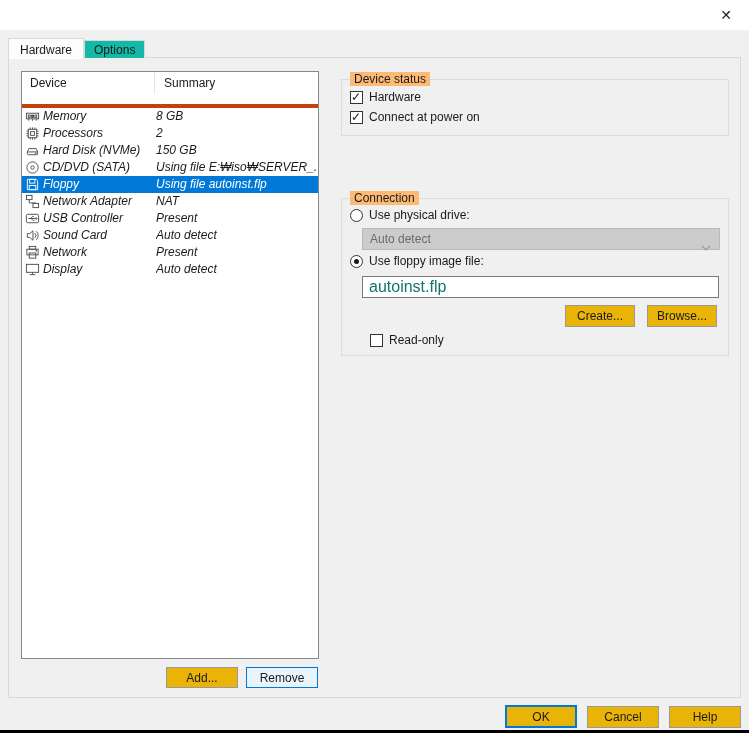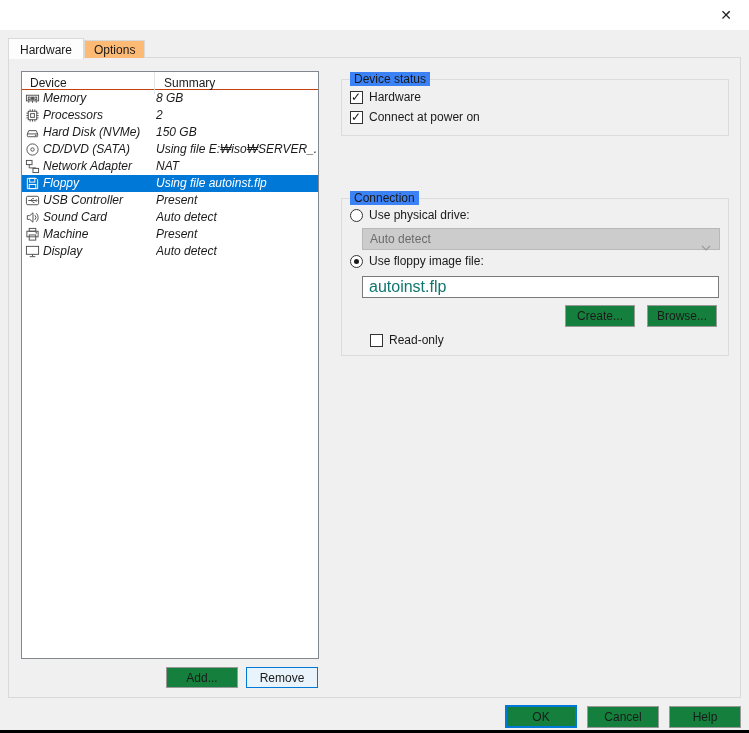--- a/index.html
+++ b/index.html
@@ -8,45 +8,45 @@
     position:relative; width:749px; height:733px; overflow:hidden;
     background:#f0f0f0; color:#1a1a1a;
     font-family:"Liberation Sans", sans-serif; font-size:12px;
   }
   
   .titlebar { position:absolute; left:0; top:0; width:100%; height:30px; background:#ffffff; }
   .titlebar .title { position:absolute; left:14px; top:0; line-height:30px; font-size:13px; }
   .close-btn { position:absolute; right:0; top:0; width:46px; height:30px; text-align:center; line-height:30px; font-size:14px; color:#222; cursor:default; }
   
   .tabstrip { position:absolute; left:8px; top:37px; height:21px; display:flex; align-items:flex-end; z-index:2; }
-  .tab { border:1px solid #d9d9d9; border-bottom:none; background:#fdba74; padding:2px 9px 3px; height:18px; }
+  .tab { border:1px solid #d9d9d9; border-bottom:none; background:#14b8a6; padding:2px 9px 3px; height:18px; }
   .tab.active { background:#fdfdfd; height:21px; padding:4px 11px 3px; margin-bottom:-1px; }
   
   .tabpage { position:absolute; left:8px; top:57px; width:733px; height:641px; border:1px solid #d9d9d9; background:#f0f0f0; }
   
   .device-list { position:absolute; left:12px; top:13px; width:298px; height:588px; background:#fff; border:1px solid #828790; }
-  .list-header { position:relative; height:18px; border-bottom:1px solid #c2410c; }
+  .list-header { position:relative; height:36px; border-bottom:4px solid #c2410c; }
   .list-header .h-device { position:absolute; left:8px; top:0; line-height:22px; }
   .list-header .h-summary { position:absolute; left:142px; top:0; line-height:22px; }
   .col-divider { position:absolute; left:132px; top:0; width:1px; height:22px; background:#e5e5e5; }
   .rows { position:relative;font-style:italic; }
   .row { position:relative; height:17px; }
   .row .icon { position:absolute; left:3px; top:1px; width:15px; height:15px; color:#4d4d4d; }
   .row .icon svg { width:15px; height:15px; stroke:currentColor; fill:none; stroke-width:1; }
   .row .dev { position:absolute; left:21px; top:0; line-height:17px; white-space:nowrap; }
   .row .sum { position:absolute; left:134px; top:0; right:2px; line-height:17px; white-space:nowrap; overflow:hidden; }
   .row.selected { background:#0078d7; color:#fff; }
   .row.selected .icon { color:#fff; }
   
-  .btn { border:1px solid #999999; background:#15803d; font-family:inherit; font-size:12px; color:#1a1a1a; text-align:center; }
+  .btn { border:1px solid #999999; background:#eab308; font-family:inherit; font-size:12px; color:#1a1a1a; text-align:center; }
   .add-btn { position:absolute; left:157px; top:609px; width:72px; height:21px; }
   .remove-btn { position:absolute; left:237px; top:609px; width:72px; height:21px; background:#e8f3fb; border-color:#0078d7; }
   
   .group { position:absolute; border:1px solid #dcdcdc; }
-  .group .legend { position:absolute; top:-8px; left:8px; background:#3b82f6; padding:0 4px; line-height:14px; }
+  .group .legend { position:absolute; top:-8px; left:8px; background:#fdba74; padding:0 4px; line-height:14px; }
   .g-status { left:332px; top:21px; width:388px; height:57px; }
   .g-conn   { left:332px; top:96px; width:388px; height:158px;margin-top:44px; }
   
   .check-row, .radio-row { position:absolute; display:flex; align-items:center; height:14px; }
   .cbox { width:13px; height:13px; border:1px solid #333; background:#fff; margin-right:6px; position:relative; flex:none; }
   .cbox.checked::after { content:"✓"; position:absolute; left:0px; top:-2px; font-size:12px; color:#1a1a1a; }
   .rbox { width:13px; height:13px; border:1px solid #333; border-radius:50%; background:#fff; margin-right:6px; position:relative; flex:none; }
   .rbox.selected::after { content:""; position:absolute; left:3px; top:3px; width:5px; height:5px; border-radius:50%; background:#1a1a1a; }
   
   .combo { position:absolute; left:20px; top:29px; width:358px; height:22px; background:#cccccc; border:1px solid #b8b8b8; color:#6b6b6b; line-height:20px; padding-left:7px; }
@@ -132,38 +132,38 @@
 
         <div class="row">
           <span class="icon"><svg viewBox="0 0 16 16">
                 <circle cx="8" cy="8" r="6"></circle>
                 <circle cx="8" cy="8" r="1.8"></circle>
               </svg></span>
           <span class="dev">CD/DVD (SATA)</span>
           <span class="sum">Using file E:₩iso₩SERVER_...</span>
         </div>
 
+        <div class="row selected">
+          <span class="icon"><svg viewBox="0 0 16 16">
+                <path d="M2.5 2.5 h9.5 l1.5 1.5 v9.5 h-11 z"></path>
+                <rect x="5" y="2.5" width="5.5" height="4"></rect>
+                <rect x="4.5" y="9" width="7" height="4.5"></rect>
+              </svg></span>
+          <span class="dev">Floppy</span>
+          <span class="sum">Using file autoinst.flp</span>
+        </div>
+
         <div class="row">
           <span class="icon"><svg viewBox="0 0 16 16">
                 <rect x="1.5" y="1.5" width="6" height="4.5"></rect>
                 <rect x="8.5" y="10" width="6" height="4.5"></rect>
                 <path d="M4.5 6 v3.5 h7 v0.5"></path>
               </svg></span>
           <span class="dev">Network Adapter</span>
           <span class="sum">NAT</span>
-        </div>
-
-        <div class="row selected">
-          <span class="icon"><svg viewBox="0 0 16 16">
-                <path d="M2.5 2.5 h9.5 l1.5 1.5 v9.5 h-11 z"></path>
-                <rect x="5" y="2.5" width="5.5" height="4"></rect>
-                <rect x="4.5" y="9" width="7" height="4.5"></rect>
-              </svg></span>
-          <span class="dev">Floppy</span>
-          <span class="sum">Using file autoinst.flp</span>
         </div>
 
         <div class="row">
           <span class="icon"><svg viewBox="0 0 16 16">
                 <rect x="1.5" y="3.5" width="13" height="9" rx="1.5"></rect>
                 <line x1="3.5" y1="8" x2="11.5" y2="8"></line>
                 <path d="M6 8 l2 -2 h1.5"></path>
                 <path d="M6.5 8 l2 2 h1.5"></path>
                 <circle cx="12" cy="8" r="0.8"></circle>
               </svg></span>
@@ -181,21 +181,21 @@
           <span class="sum">Auto detect</span>
         </div>
 
         <div class="row">
           <span class="icon"><svg viewBox="0 0 16 16">
                 <rect x="4.5" y="1.5" width="7" height="3"></rect>
                 <rect x="2" y="4.5" width="12" height="6"></rect>
                 <rect x="4.5" y="8.5" width="7" height="5.5"></rect>
                 <circle cx="12" cy="6.2" r="0.5"></circle>
               </svg></span>
-          <span class="dev">Machine</span>
+          <span class="dev">Network</span>
           <span class="sum">Present</span>
         </div>
 
         <div class="row">
           <span class="icon"><svg viewBox="0 0 16 16">
                 <rect x="1.5" y="2.5" width="13" height="8.5"></rect>
                 <line x1="8" y1="11" x2="8" y2="13"></line>
                 <line x1="5" y1="13.5" x2="11" y2="13.5"></line>
               </svg></span>
           <span class="dev">Display</span>

